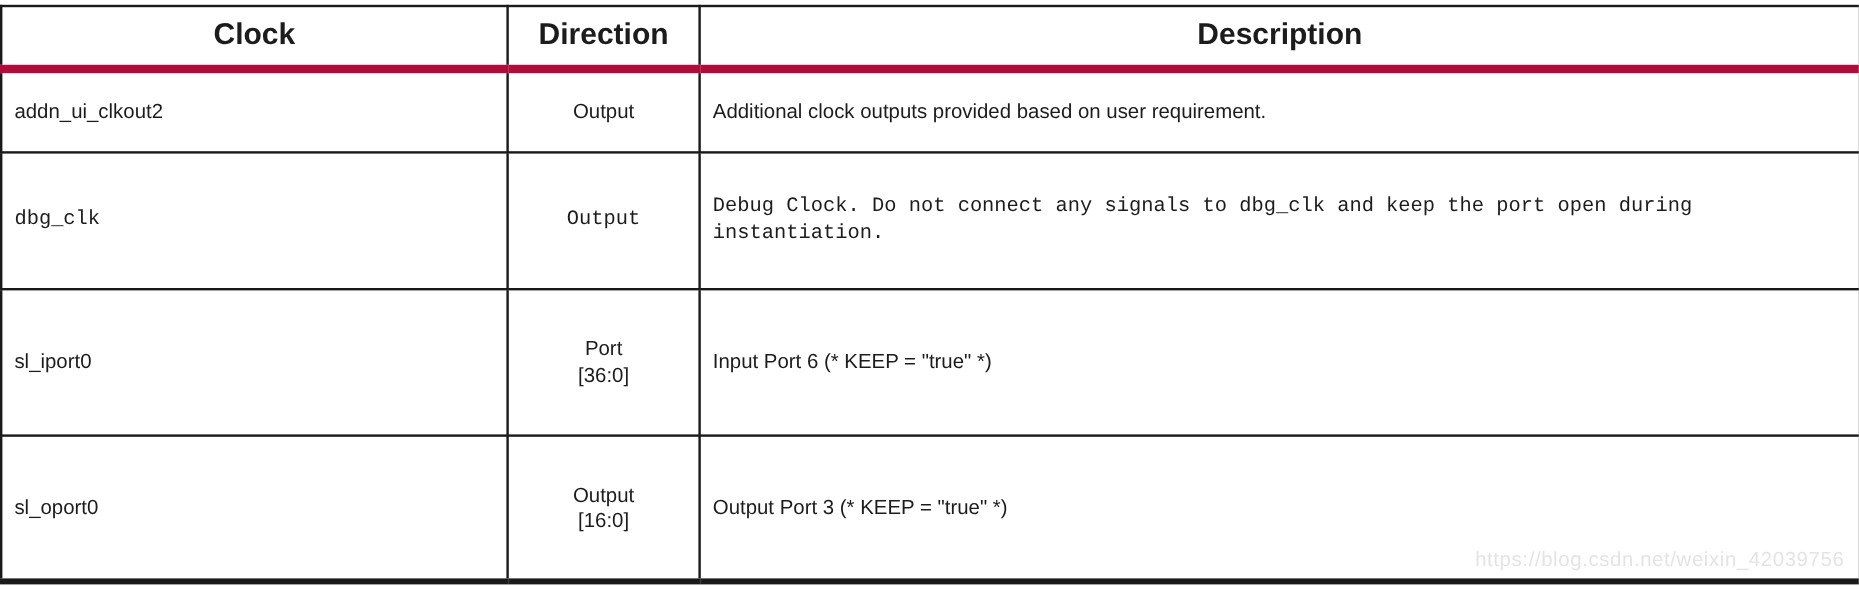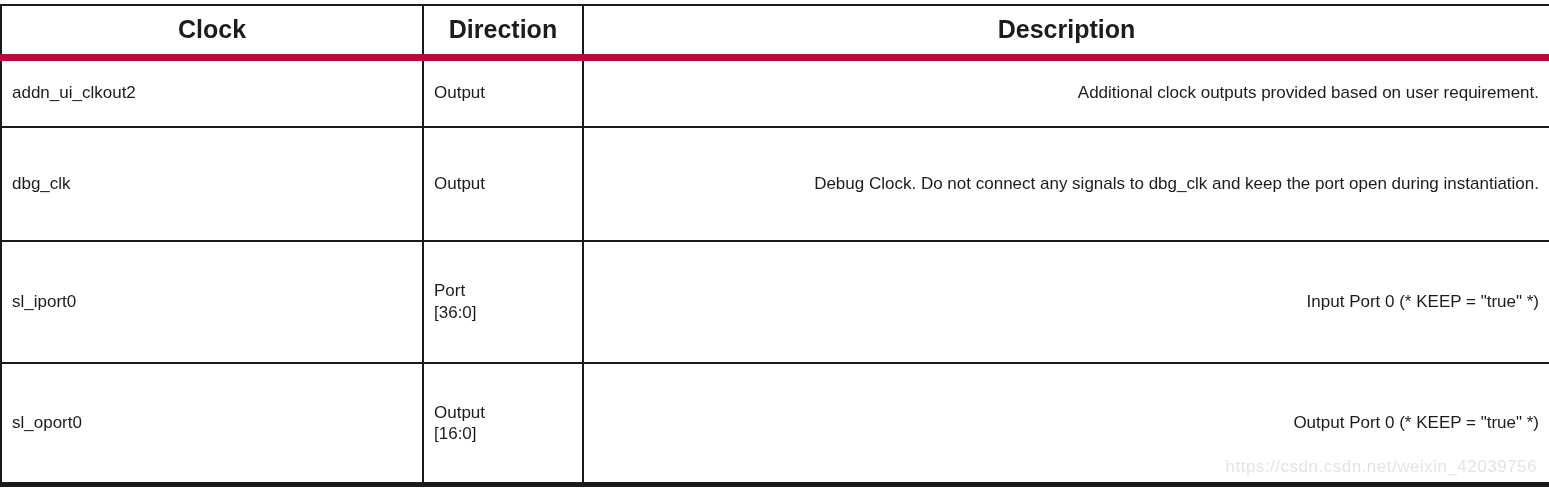--- a/index.html
+++ b/index.html
@@ -52,32 +52,33 @@
     font-size: 17px;
     font-weight: normal;
     padding: 4px 10px;
   }
   td.cell-signal {
     text-align: left;
     padding-left: 14px;
     white-space: nowrap;
   }
   td.cell-direction {
+    text-align: center;
     line-height: 1.25;
     padding-left: 4px; padding-right: 4px;
   }
   td.cell-description {
-    text-align: right;
+    text-align: left;
     padding-left: 15px;
     padding-right: 18px;
     line-height: 1.3;
   }
   
   tbody tr.r-small  { height: 52px; }
-  tbody tr.r-medium { height: 85px; }
+  tbody tr.r-medium { height: 85px; font-family: Liberation Mono, monospace; }
   tbody tr.r-large  { height: 91px; }
 
   .dir-main, .dir-range { display: block; }
 
   .watermark {
     position: absolute;
     right: 12px;
     bottom: 14px;
     font-size: 17px;
     color: #e4e4e4;
@@ -134,34 +135,34 @@
 
   <tr class="r-large">
     <td class="cell-signal">
       <span class="signal-text">sl_iport0</span>
     </td>
     <td class="cell-direction">
       <span class="dir-main">Port</span>
       <span class="dir-range">[36:0]</span>
     </td>
     <td class="cell-description">
-      <span class="desc-text">Input Port 0 (* KEEP = "true" *)</span>
+      <span class="desc-text">Input Port 6 (* KEEP = "true" *)</span>
     </td>
   </tr>
 
   <tr class="r-large">
     <td class="cell-signal">
       <span class="signal-text">sl_oport0</span>
     </td>
     <td class="cell-direction">
       <span class="dir-main">Output</span>
       <span class="dir-range">[16:0]</span>
     </td>
     <td class="cell-description">
-      <span class="desc-text">Output Port 0 (* KEEP = "true" *)</span>
+      <span class="desc-text">Output Port 3 (* KEEP = "true" *)</span>
     </td>
   </tr>
 </tbody>
   </table>
 
-  <div class="watermark">https://csdn.csdn.net/weixin_42039756</div>
+  <div class="watermark">https://blog.csdn.net/weixin_42039756</div>
 
 </div>
 
 </body></html>

